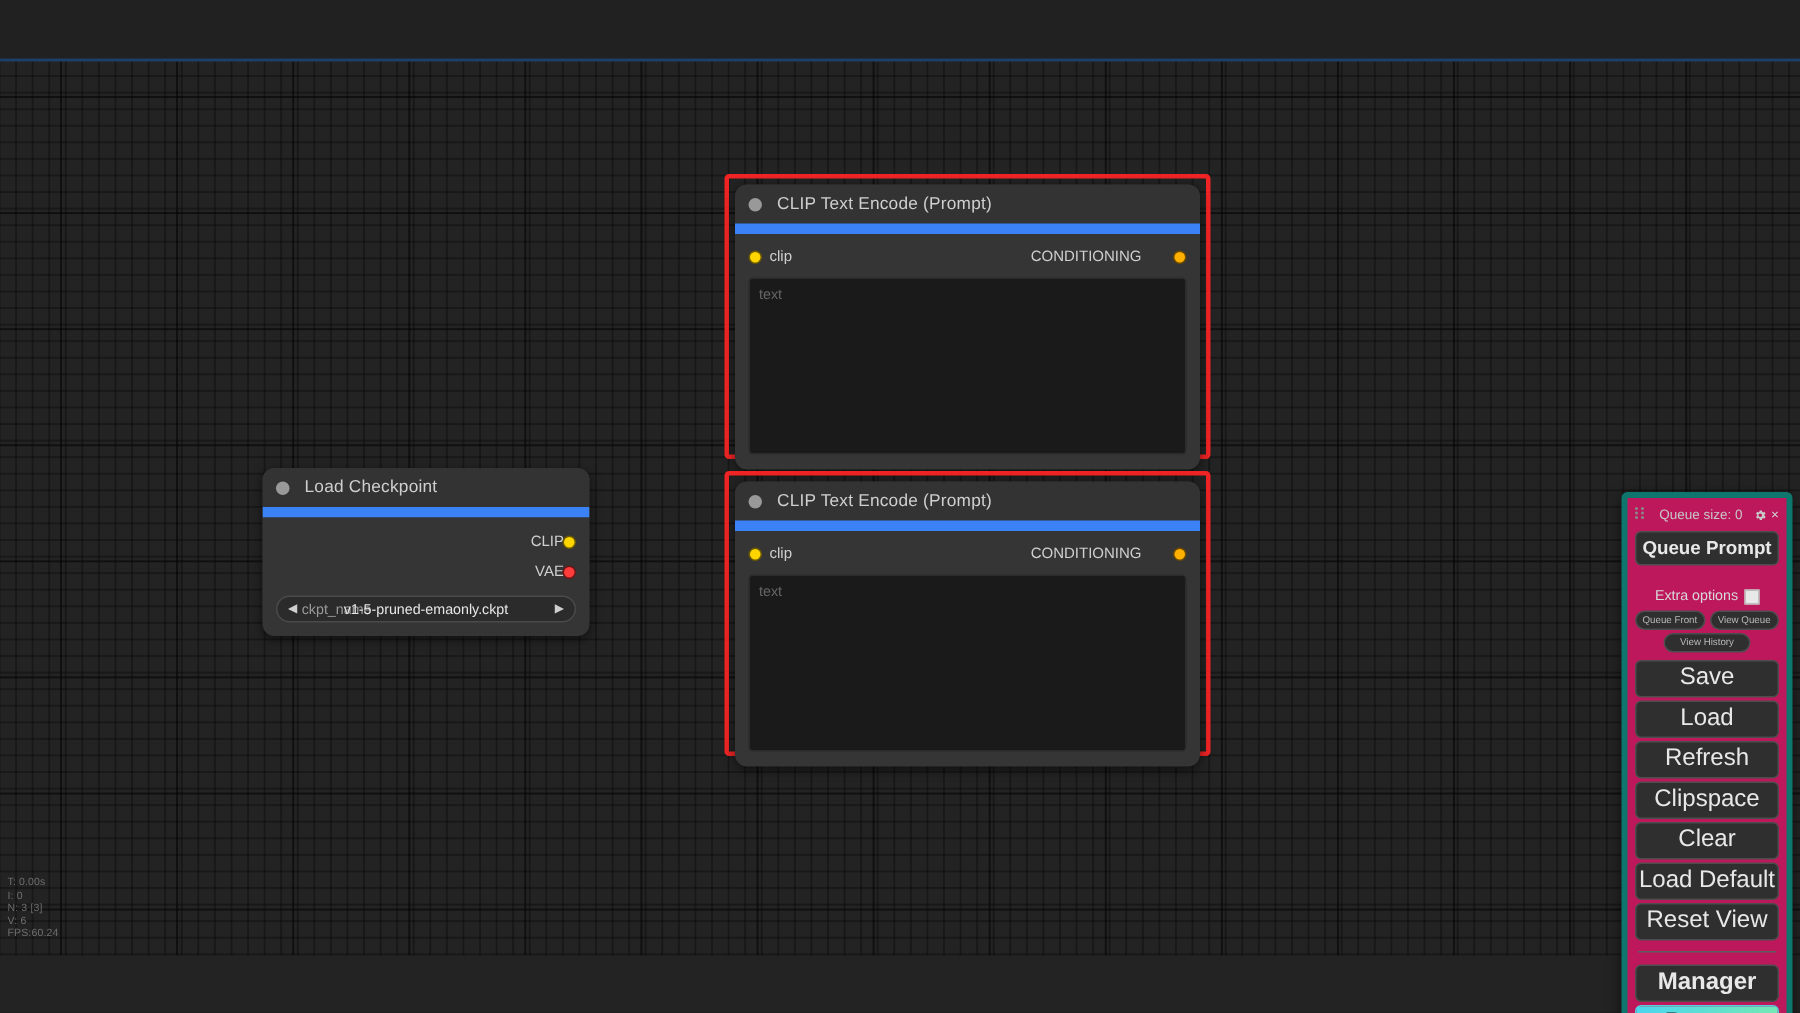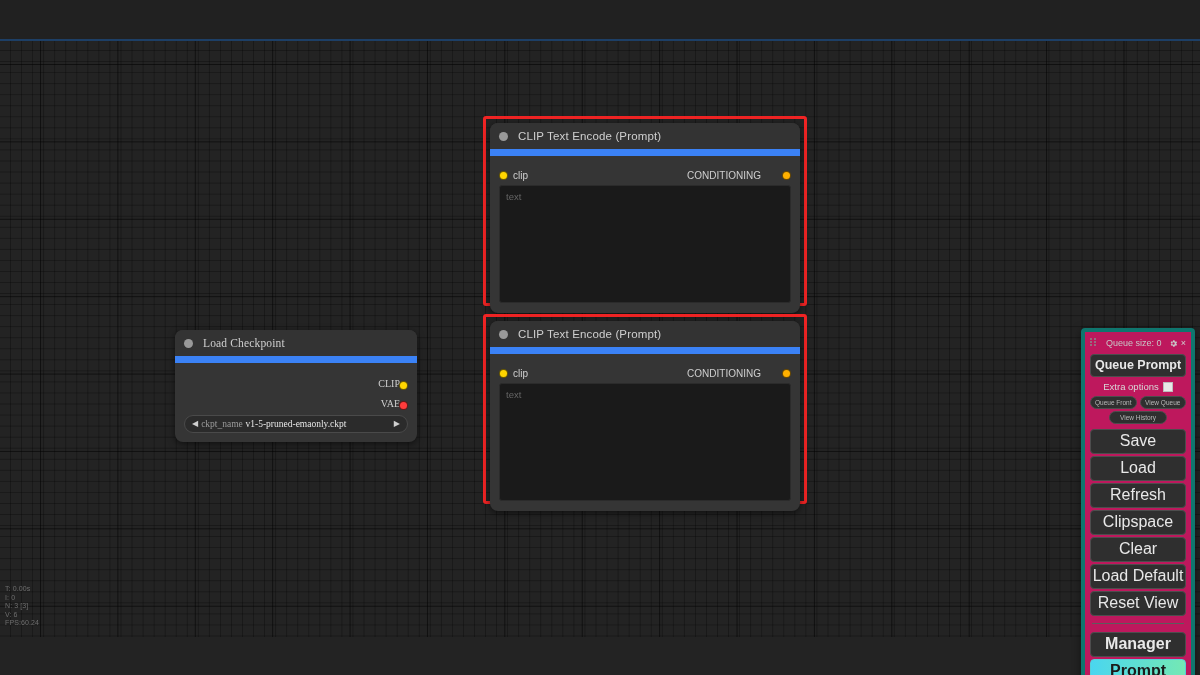--- a/index.html
+++ b/index.html
@@ -94,21 +94,21 @@
     font-size: 11.5px;
     letter-spacing: 0.15px;
     white-space: nowrap;
   }
   .node-body {
     background: #353535;
     padding: 0;
   }
   .slot-row {
     display: flex;
-    align-items: flex-end;
+    align-items: center;
     justify-content: space-between;
     height: 20px;
     position: relative;
     padding: 0 10px;
   }
   .slot-label {
     font-size: 10px;
     color: #cfcfcf;
     white-space: nowrap;
   }
@@ -256,21 +256,21 @@
     font-size: 16px;
     text-align: center;
     padding: 2px 0 3px 0;
     margin-bottom: 2px;
     font-family: "Liberation Sans", sans-serif;
   }
   .btn-queue {
     font-size: 12.5px;
     font-weight: bold;
     padding: 3px 0 4px 0;
-    margin-bottom: 4px;
+    margin-bottom: 15px;
   }
   .extra-options {
     display: flex;
     align-items: center;
     justify-content: center;
     gap: 4px;
     margin: 2px 0 4px 0;
   }
   .extra-options span {
     color: #d8d8d8;
@@ -325,21 +325,21 @@
 </div>
 
 <div id="stats">
   <div>T: 0.00s</div>
   <div>I: 0</div>
   <div>N: 3 [3]</div>
   <div>V: 6</div>
   <div>FPS:60.24</div>
 </div>
 
-<div class="node" style="left:175px; top:330px; width:242px;font-family:Liberation Serif, serif;">
+<div class="node" style="left:175px; top:312px; width:218px;">
   <div class="node-header">
     <span class="collapse-dot"></span>
     <span class="node-title">Load Checkpoint</span>
   </div>
   <div class="node-body" style="padding-top:6px;">
 
 
     <div class="slot-row" style="justify-content:flex-end;">
       <span class="slot-label">CLIP</span>
       <span class="dot dot-clip"></span>

